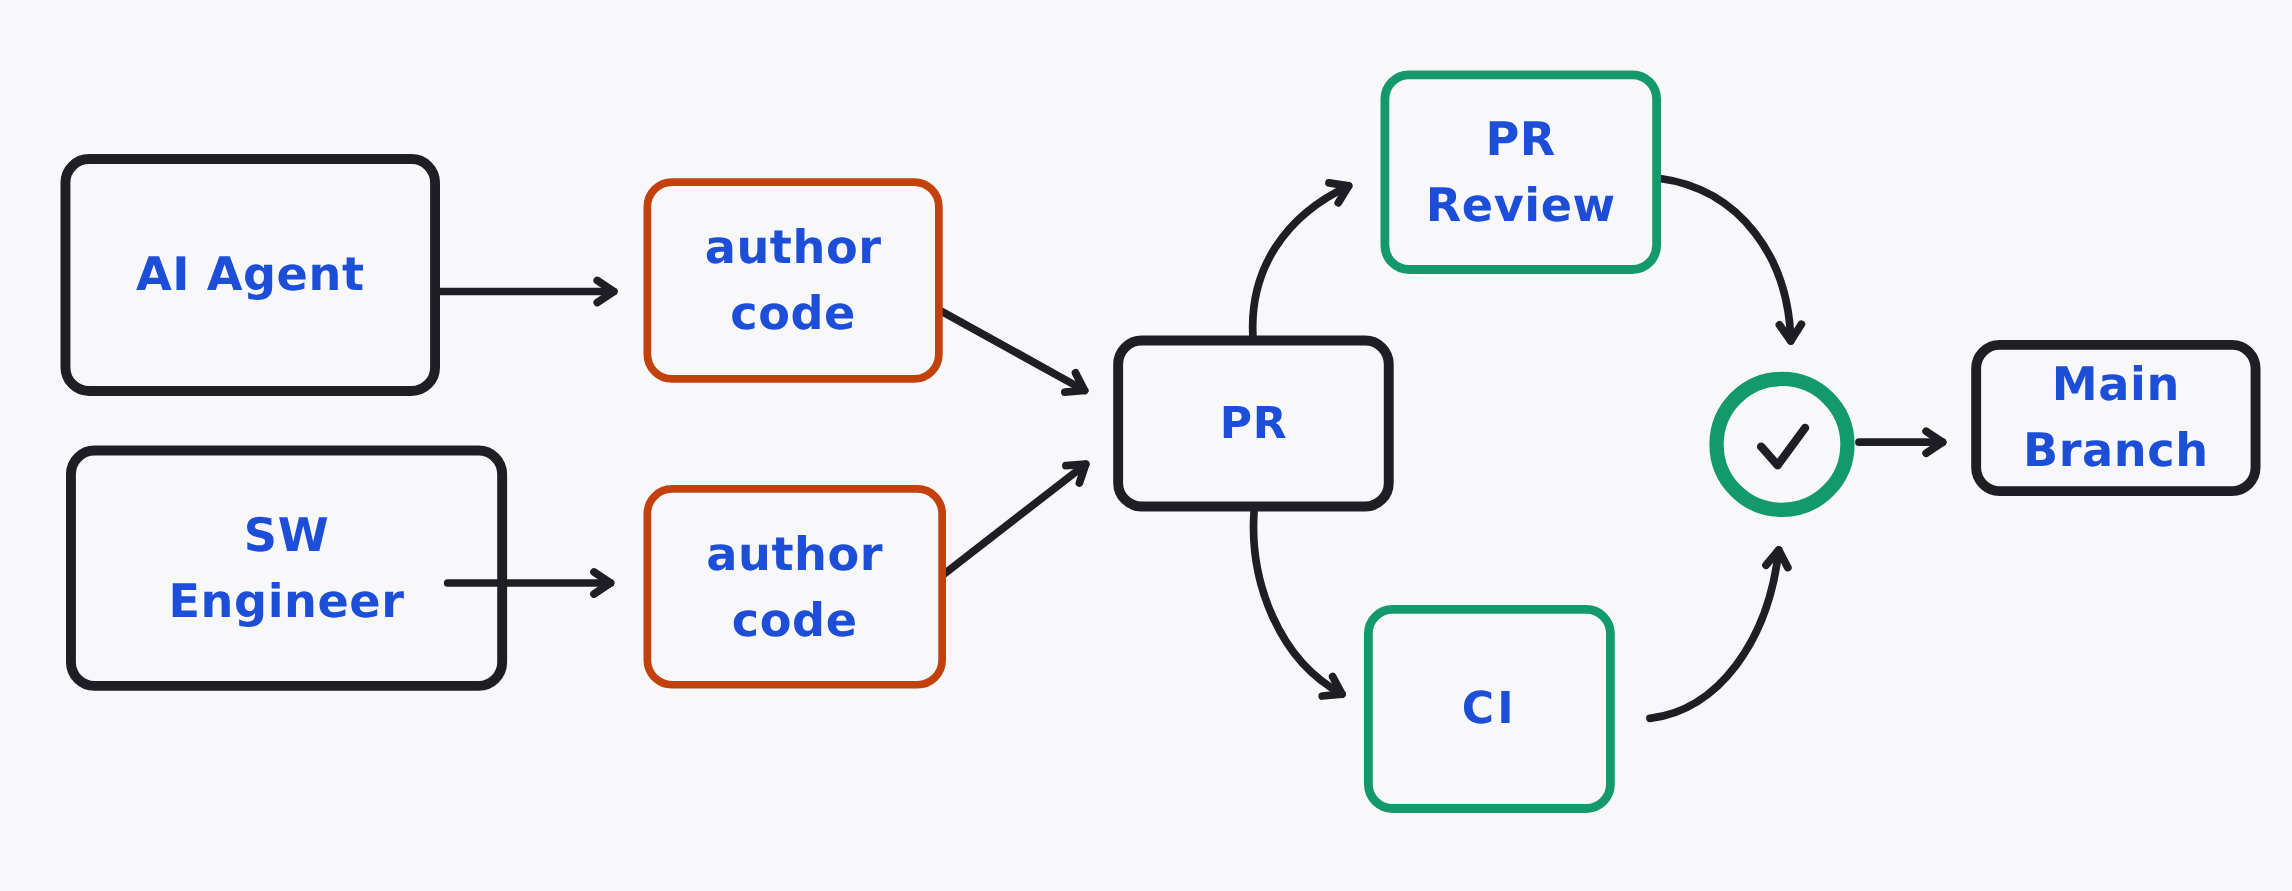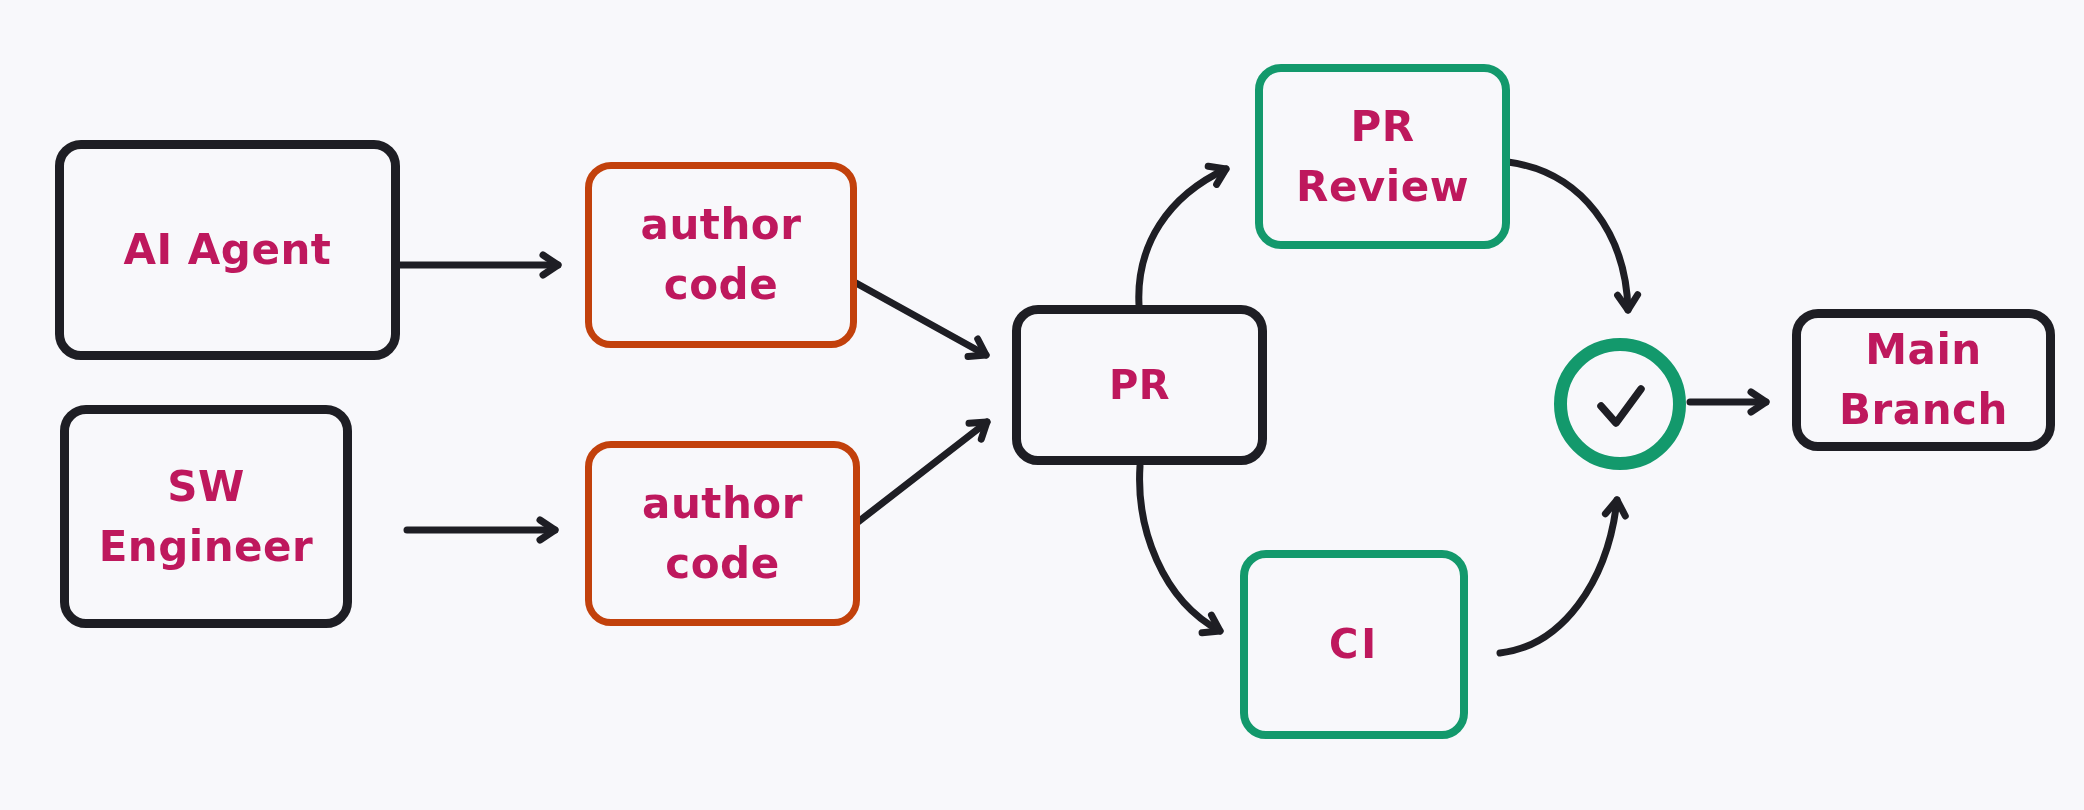--- a/index.html
+++ b/index.html
@@ -29,33 +29,33 @@
   }
 
   .node {
     position: absolute;
     box-sizing: border-box;
     display: flex;
     align-items: center;
     justify-content: center;
     text-align: center;
     border-radius: 26px;
-    color: #be185d;
+    color: #1d4ed8;
     font-weight: 700;
     letter-spacing: 0.5px;
     line-height: 1.42;
     white-space: pre-line;
   }
 
   .stroke-black { border: 9px solid #1e1e24; }
   .stroke-blue  { border: 7px solid #c2410c; }
   .stroke-green { border: 8px solid #13996c; }
 
   .node-ai-agent      { left: 55px;   top: 140px; width: 345px; height: 220px; font-size: 42px; }
-  .node-sw-engineer   { left: 60px;   top: 405px; width: 292px; height: 223px; font-size: 42px; }
+  .node-sw-engineer   { left: 60px;   top: 405px; width: 401px; height: 223px; font-size: 42px; }
   .node-author-code-1 { left: 585px;  top: 162px; width: 272px; height: 186px; font-size: 42px; }
   .node-author-code-2 { left: 585px;  top: 441px; width: 275px; height: 185px; font-size: 42px; }
   .node-pr            { left: 1012px; top: 305px; width: 255px; height: 160px; font-size: 40px; }
   .node-pr-review     { left: 1255px; top: 64px;  width: 255px; height: 185px; font-size: 42px; }
   .node-ci            { left: 1240px; top: 550px; width: 228px; height: 189px; font-size: 40px; letter-spacing: 3px; }
   .node-main-branch   { left: 1792px; top: 309px; width: 263px; height: 142px; font-size: 42px; }
 
   .node-approved-check {
     left: 1554px; top: 338px;
     width: 132px; height: 132px;

